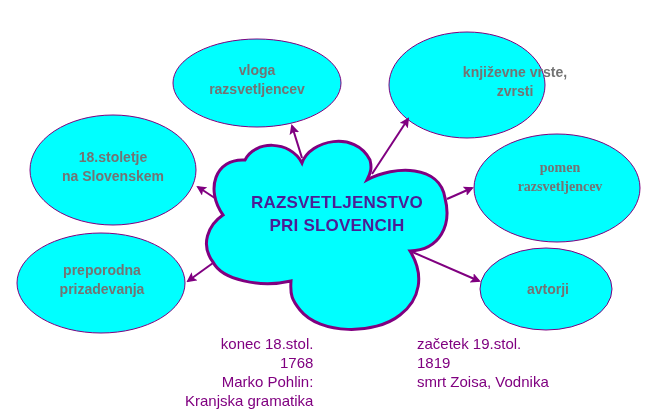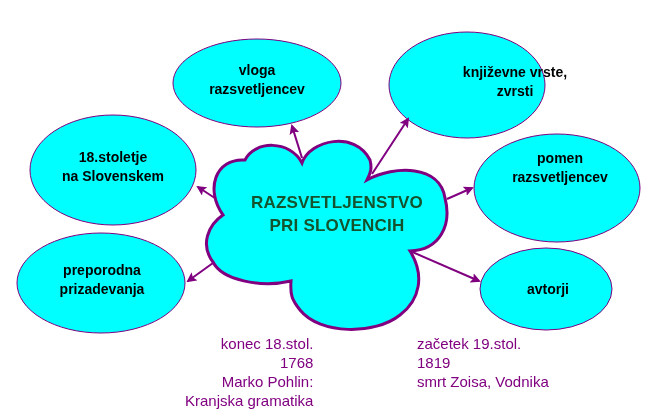--- a/index.html
+++ b/index.html
@@ -1,22 +1,22 @@
 <!DOCTYPE html>
 <html><head>
   <meta charset="utf-8">
   <style>
     html, body { margin: 0; padding: 0; background: #ffffff; }
     body { width: 655px; height: 419px; position: relative; overflow: hidden;
            font-family: "Liberation Sans", "DejaVu Sans", sans-serif; }
     #diagram { position: absolute; left: 0; top: 0; }
-    .node-label { position: absolute; text-align: center; color: #000000;
+    .node-label { position: absolute; text-align: center; color: #737373;
                   font-weight: bold; font-size: 14px; line-height: 19px;
                   transform: translate(-50%, -50%); white-space: nowrap; }
-    .center-label { position: absolute; text-align: center; color: #14532d;
+    .center-label { position: absolute; text-align: center; color: #4c1d95;
                     font-weight: bold; font-size: 17px; line-height: 23px;
                     transform: translate(-50%, -50%); white-space: nowrap; letter-spacing: 0.2px; }
     .note { position: absolute; color: #800080; font-size: 15px; line-height: 19px; }
     .note div { white-space: nowrap; }
   </style>
 </head>
 <body>
 
 <svg id="diagram" width="655" height="419" viewBox="0 0 655 419">
   <defs>
@@ -65,21 +65,21 @@
   <div>razsvetljencev</div>
 </div>
 <div class="node-label" style="left:467px; top:82px;margin-left:48px;">
   <div>književne vrste,</div>
   <div>zvrsti</div>
 </div>
 <div class="node-label" style="left:113px; top:167px;">
   <div>18.stoletje</div>
   <div>na Slovenskem</div>
 </div>
-<div class="node-label" style="left:560px; top:168px;">
+<div class="node-label" style="left:560px; top:177px;font-family:Liberation Serif, serif;">
   <div>pomen</div>
   <div>razsvetljencev</div>
 </div>
 <div class="node-label" style="left:102px; top:280px;">
   <div>preporodna</div>
   <div>prizadevanja</div>
 </div>
 <div class="node-label" style="left:548px; top:289px;">
   <div>avtorji</div>
 </div>

